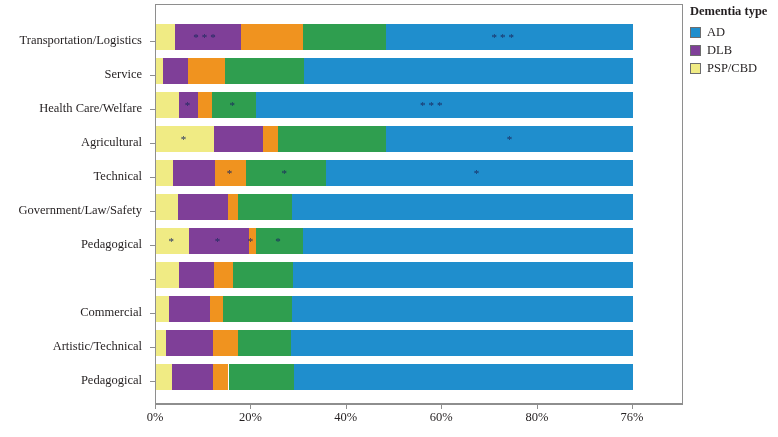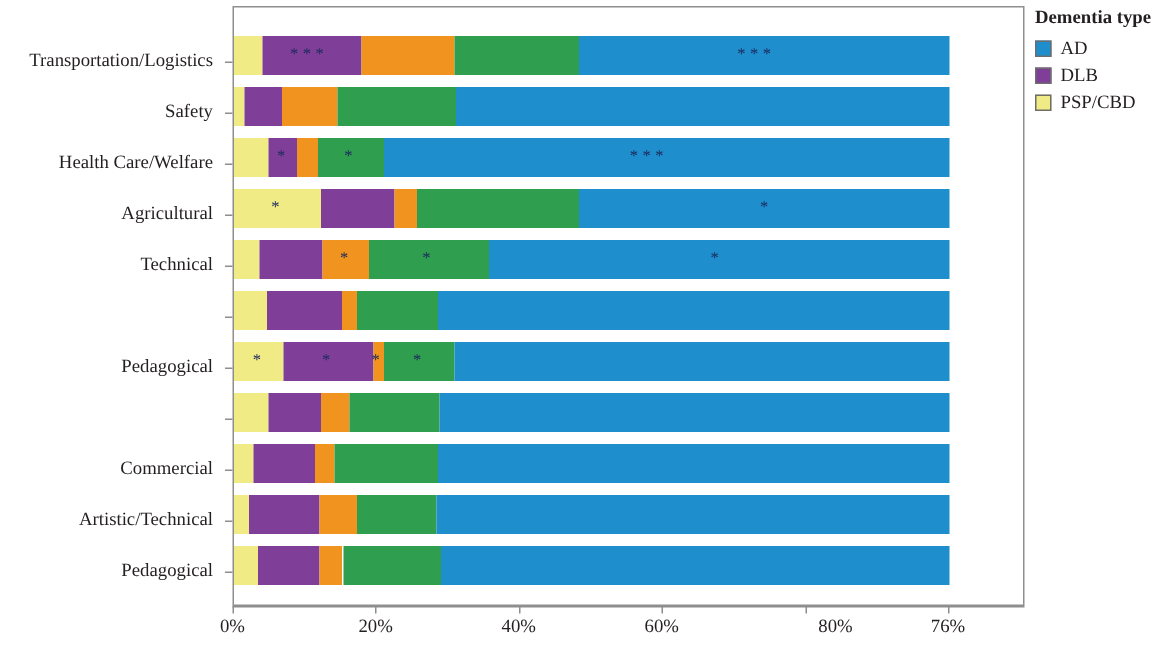--- a/index.html
+++ b/index.html
@@ -129,28 +129,29 @@
 </head>
 <body>
 
 <div id="root">
 
   <div class="panel"></div>
 
   <div class="ylabels">
       <div class="ylab" style="top: 30px;">Transportation/Logistics</div>
       <div class="ytick" style="top: 37px;"></div>
-      <div class="ylab" style="top: 64px;">Safety</div>
+      <div class="ylab" style="top: 64px;">Service</div>
       <div class="ytick" style="top: 71px;"></div>
       <div class="ylab" style="top: 98px;">Health Care/Welfare</div>
       <div class="ytick" style="top: 105px;"></div>
       <div class="ylab" style="top: 132px;">Agricultural</div>
       <div class="ytick" style="top: 139px;"></div>
       <div class="ylab" style="top: 166px;">Technical</div>
       <div class="ytick" style="top: 173px;"></div>
+      <div class="ylab" style="top: 200px;">Government/Law/Safety</div>
       <div class="ytick" style="top: 207px;"></div>
       <div class="ylab" style="top: 234px;">Pedagogical</div>
       <div class="ytick" style="top: 241px;"></div>
       <div class="ytick" style="top: 275px;"></div>
       <div class="ylab" style="top: 302px;">Commercial</div>
       <div class="ytick" style="top: 309px;"></div>
       <div class="ylab" style="top: 336px;">Artistic/Technical</div>
       <div class="ytick" style="top: 343px;"></div>
       <div class="ylab" style="top: 370px;">Pedagogical</div>
       <div class="ytick" style="top: 377px;"></div>
@@ -254,21 +255,21 @@
   <div id="xaxis">
       <div class="xtick" style="left: 155px;"></div>
       <div class="xlab" style="left: 155px;">0%</div>
       <div class="xtick" style="left: 250.4px;"></div>
       <div class="xlab" style="left: 250.4px;">20%</div>
       <div class="xtick" style="left: 345.8px;"></div>
       <div class="xlab" style="left: 345.8px;">40%</div>
       <div class="xtick" style="left: 441.2px;"></div>
       <div class="xlab" style="left: 441.2px;">60%</div>
       <div class="xtick" style="left: 536.6px;"></div>
-      <div class="xlab" style="left: 557px;">80%</div>
+      <div class="xlab" style="left: 537px;">80%</div>
       <div class="xtick" style="left: 632px;"></div>
       <div class="xlab" style="left: 632px;">76%</div>
     </div>
 
   <div class="legend">
     <div class="legend-title">Dementia type</div>
     <div id="legend-rows">
         <div class="legend-row">
           <span class="swatch" style="background: rgb(31, 142, 205);"></span>
           <span class="legend-label">AD</span>

